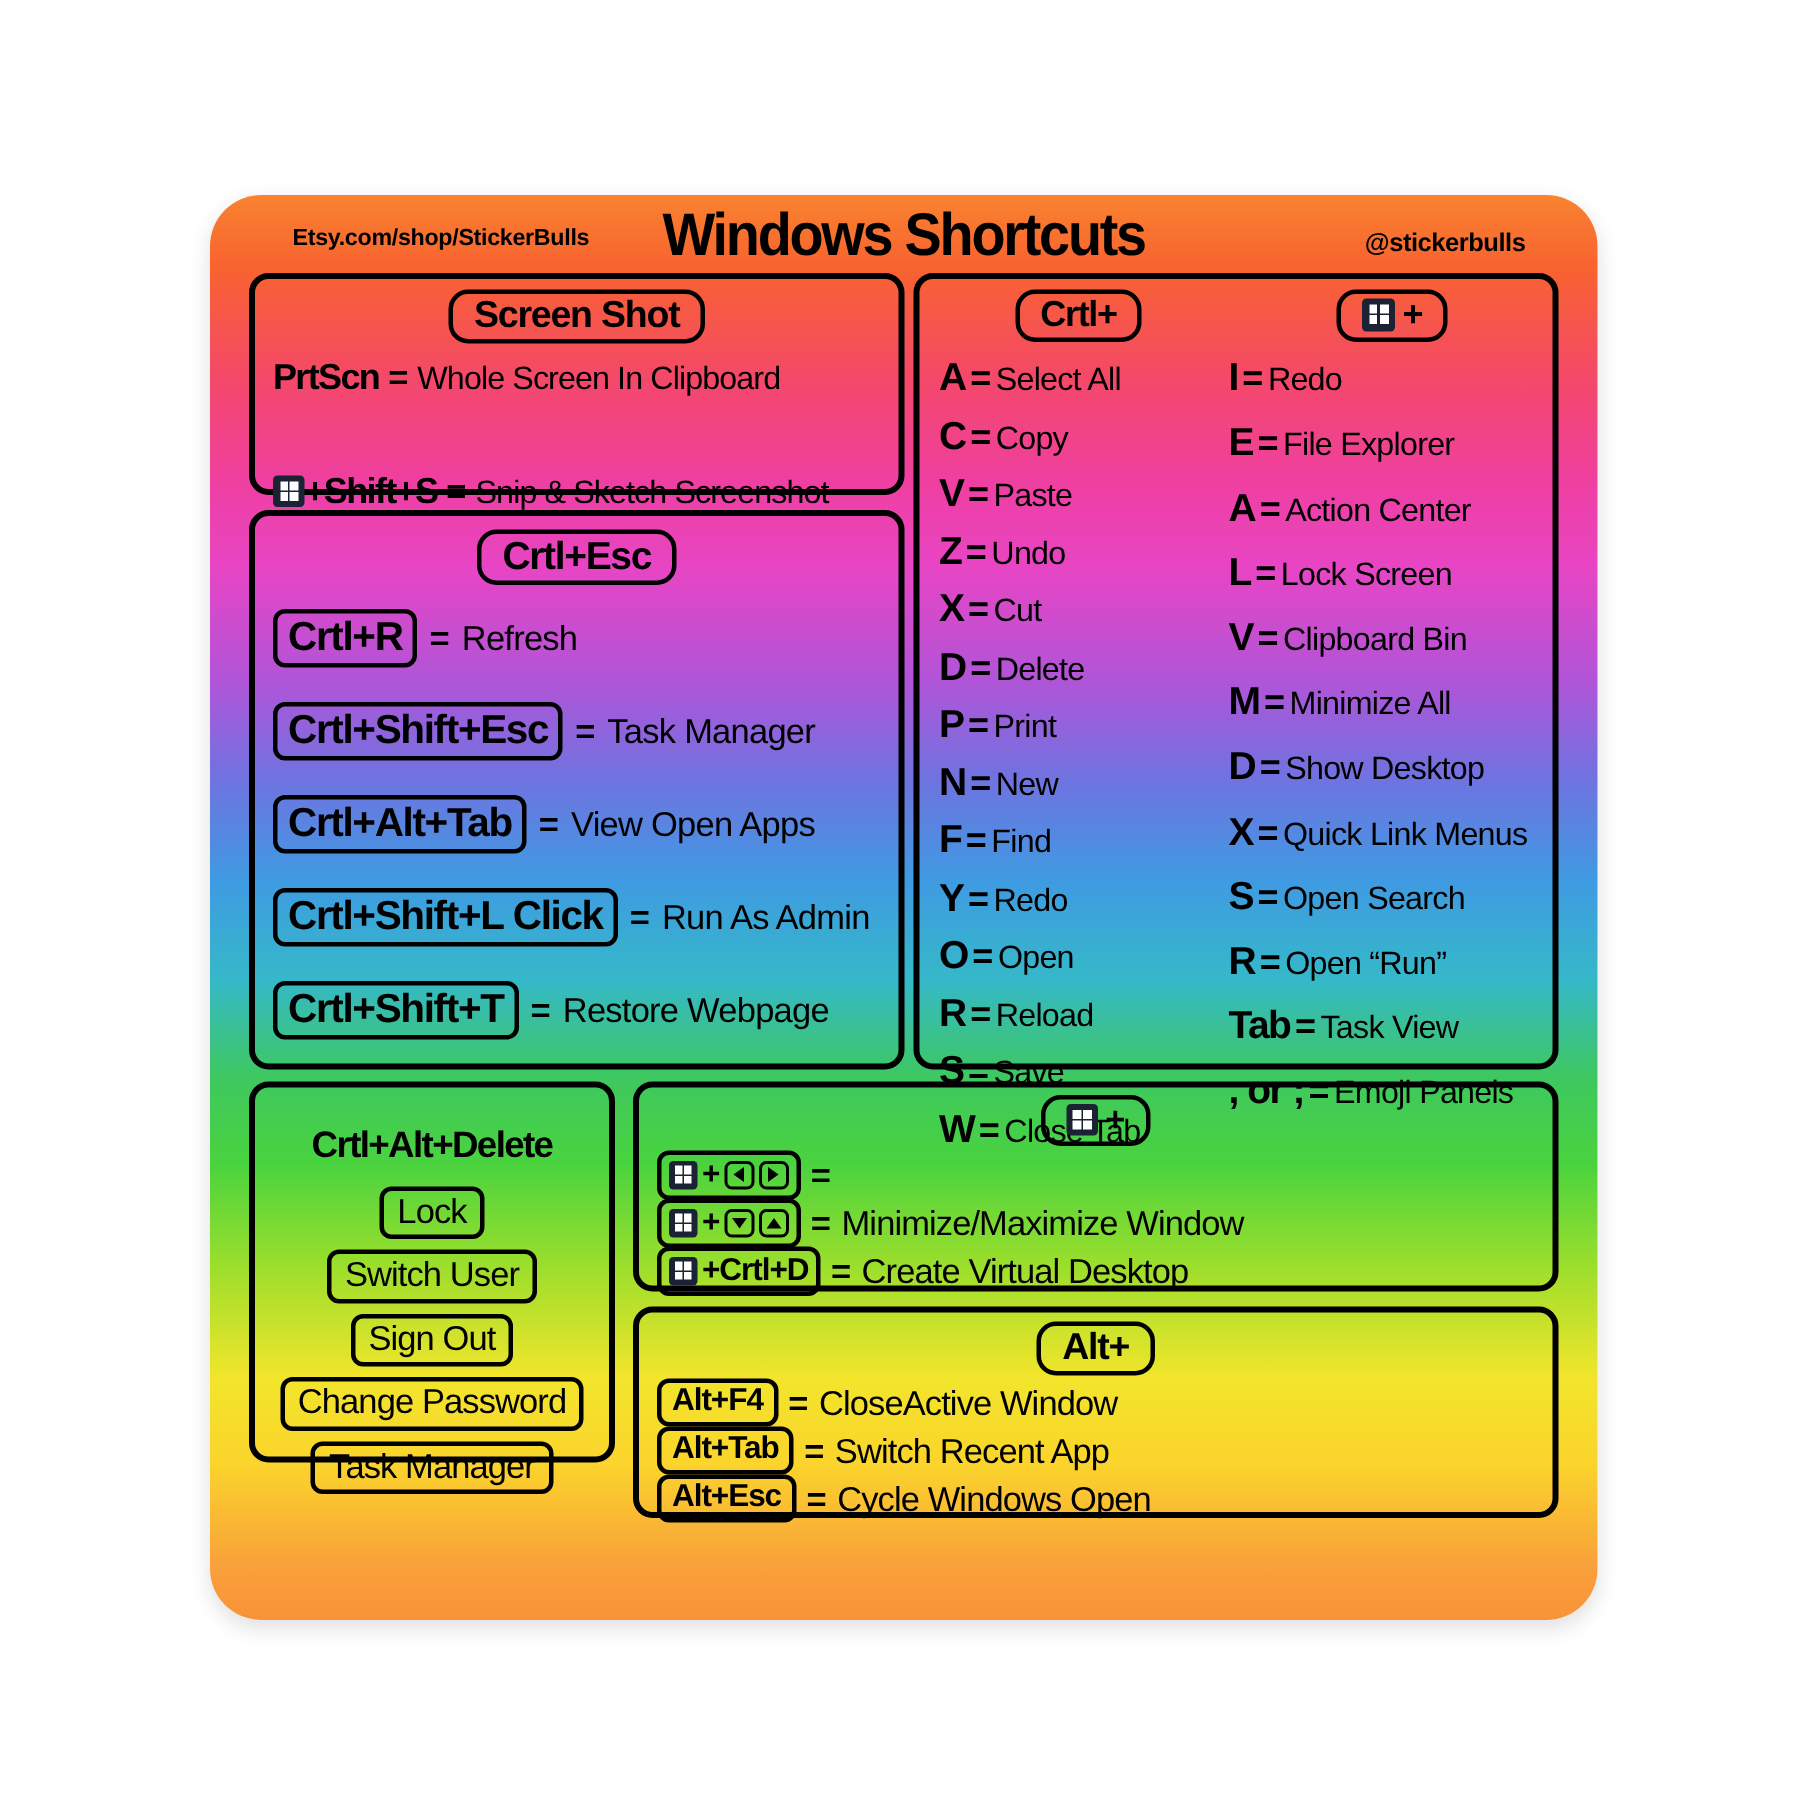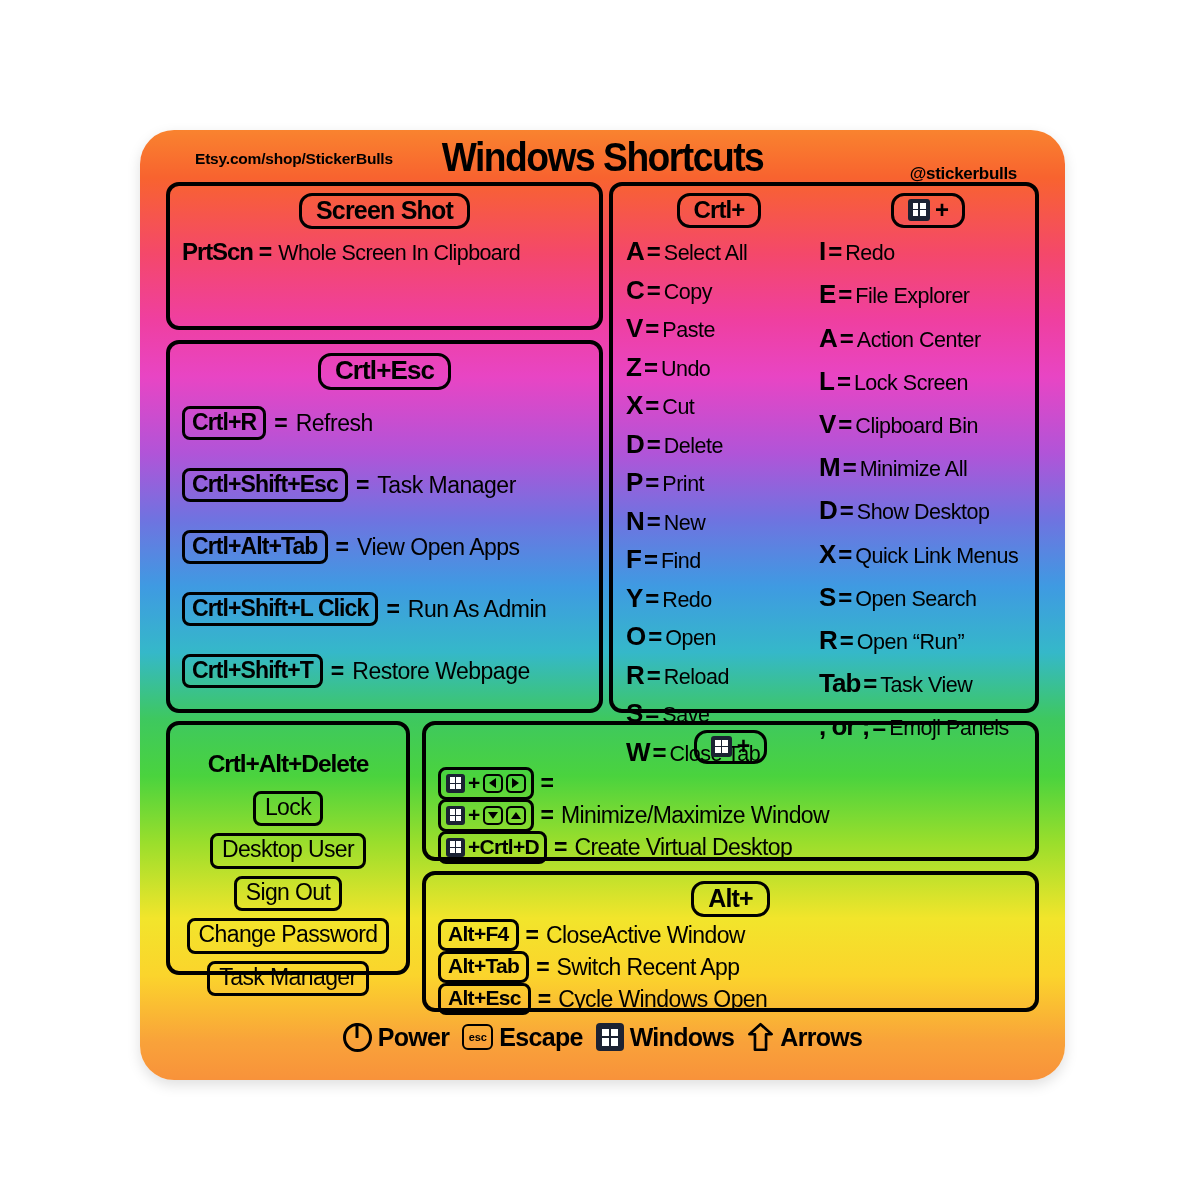--- a/index.html
+++ b/index.html
@@ -52,21 +52,21 @@
   }
   .hdr-title {
     position: absolute; left: 0; right: 0; top: 5px;
     text-align: center;
     font-size: 40px; font-weight: 700;
     letter-spacing: -1.6px;
     transform: scaleX(0.93);
   }
   .hdr-right {
     position: absolute; right: 48px; top: 22px;
-    font-size: 17px; font-weight: 600; letter-spacing: -0.3px; margin-top: 12px;
+    font-size: 17px; font-weight: 600; letter-spacing: -0.3px;
   }
 
   
   .box {
     position: absolute;
     border: 4px solid #000;
     border-radius: 13px;
   }
 
   
@@ -136,21 +136,21 @@
   .ss-row { position: absolute; left: 12px; white-space: nowrap; }
   .ss-row .k  { font-size: 24px; letter-spacing: -1.1px; }
   .ss-row .eq { font-size: 23px; padding: 0 6px; }
   .ss-row .v  { font-size: 21.5px; letter-spacing: -0.6px; }
 
   
   #box-ctrlesc { left: 26px; top: 210px; width: 437px; height: 373px; }
   #box-ctrlesc .pill-wrap { margin-top: 9px; }
   #box-ctrlesc .pill { font-size: 26px; letter-spacing: -0.9px; }
   .ce-row { position: absolute; left: 12px; display: flex; align-items: center; white-space: nowrap; }
-  .ce-row .chip { font-size: 23px; letter-spacing: -0.9px; text-align: center; }
+  .ce-row .chip { font-size: 27px; letter-spacing: -0.9px; text-align: center; }
   .ce-row .eq { font-size: 23px; padding: 0 8px; }
   .ce-row .v  { font-size: 23px; letter-spacing: -0.5px; }
 
   
   #box-keys { left: 469px; top: 52px; width: 430px; height: 531px; }
   .col { position: absolute; top: 0; }
   #col-ctrl { left: 8px; width: 196px; }
   #col-win  { left: 204px; width: 222px; }
   .col .pill-wrap { margin-top: 7px; }
   .col .pill { font-size: 24px; letter-spacing: -0.9px; }
@@ -226,20 +226,23 @@
     <div class="box" id="box-screenshot">
       <div class="pill-wrap">
         <span class="pill">Screen Shot</span>
       </div>
 
       <div class="ss-row" style="top:52px">
         <span class="k">PrtScn</span><span class="eq">=</span><span class="v">Whole Screen In Clipboard</span>
       </div>
 
 
+      <div class="ss-row" style="top:128px">
+        <span class="winlogo" style="width:21px;height:21px"><i></i></span><span class="k">+Shift+S</span><span class="eq">=</span><span class="v">Snip &amp; Sketch Screenshot</span>
+      </div>
     </div>
 
     <div class="box" id="box-ctrlesc">
       <div class="pill-wrap">
         <span class="pill">Crtl+Esc</span>
       </div>
 
       <div class="ce-row" style="top:62px">
         <span class="chip">Crtl+R</span>
           <span class="eq">=</span>
@@ -418,21 +421,21 @@
               <span class="v">Emoji Panels</span>
             </div>
           </div>
       </div>
     </div>
 
     <div class="box" id="box-cad">
       <div class="cad-title">Crtl+Alt+Delete</div>
       <div class="cad-list" id="cad-list">
           <div><span class="chip">Lock</span></div>
-          <div><span class="chip">Desktop User</span></div>
+          <div><span class="chip">Switch User</span></div>
           <div><span class="chip">Sign Out</span></div>
           <div><span class="chip">Change Password</span></div>
           <div><span class="chip">Task Manager</span></div>
         </div>
     </div>
 
     <div class="box" id="box-winb">
       <div class="pill-wrap">
         <span class="pill">
           <span class="winlogo" style="width:21px;height:21px">
@@ -501,39 +504,15 @@
           <span class="eq">=</span>
           <span class="v">Switch Recent App</span>
       </div>
       <div class="al-row" style="top:108px">
         <span class="chip">Alt+Esc</span>
           <span class="eq">=</span>
           <span class="v">Cycle Windows Open</span>
       </div>
     </div>
 
-    <div id="legend">
-      <div class="lg-item">
-        <span class="pwr"></span>
-        <span class="lbl">Power</span>
-      </div>
-      <div class="lg-item">
-        <span class="esckey">esc</span>
-        <span class="lbl">Escape</span>
-      </div>
-      <div class="lg-item">
-        <span class="winlogo" style="width:28px;height:28px;border-radius:4px">
-            <i></i>
-          </span>
-        <span class="lbl">Windows</span>
-      </div>
-      <div class="lg-item">
-        <span class="uparrow">
-          <svg viewBox="0 0 24 27" width="27" height="30">
-            <path d="M12 2 L22 11 L17 11 L17 25 L7 25 L7 11 L2 11 Z" fill="none" stroke="#000" stroke-width="2.4" stroke-linejoin="round"></path>
-          </svg>
-        </span>
-        <span class="lbl">Arrows</span>
-      </div>
-    </div>
 
   </div>
 </div>
 
 </body></html>

